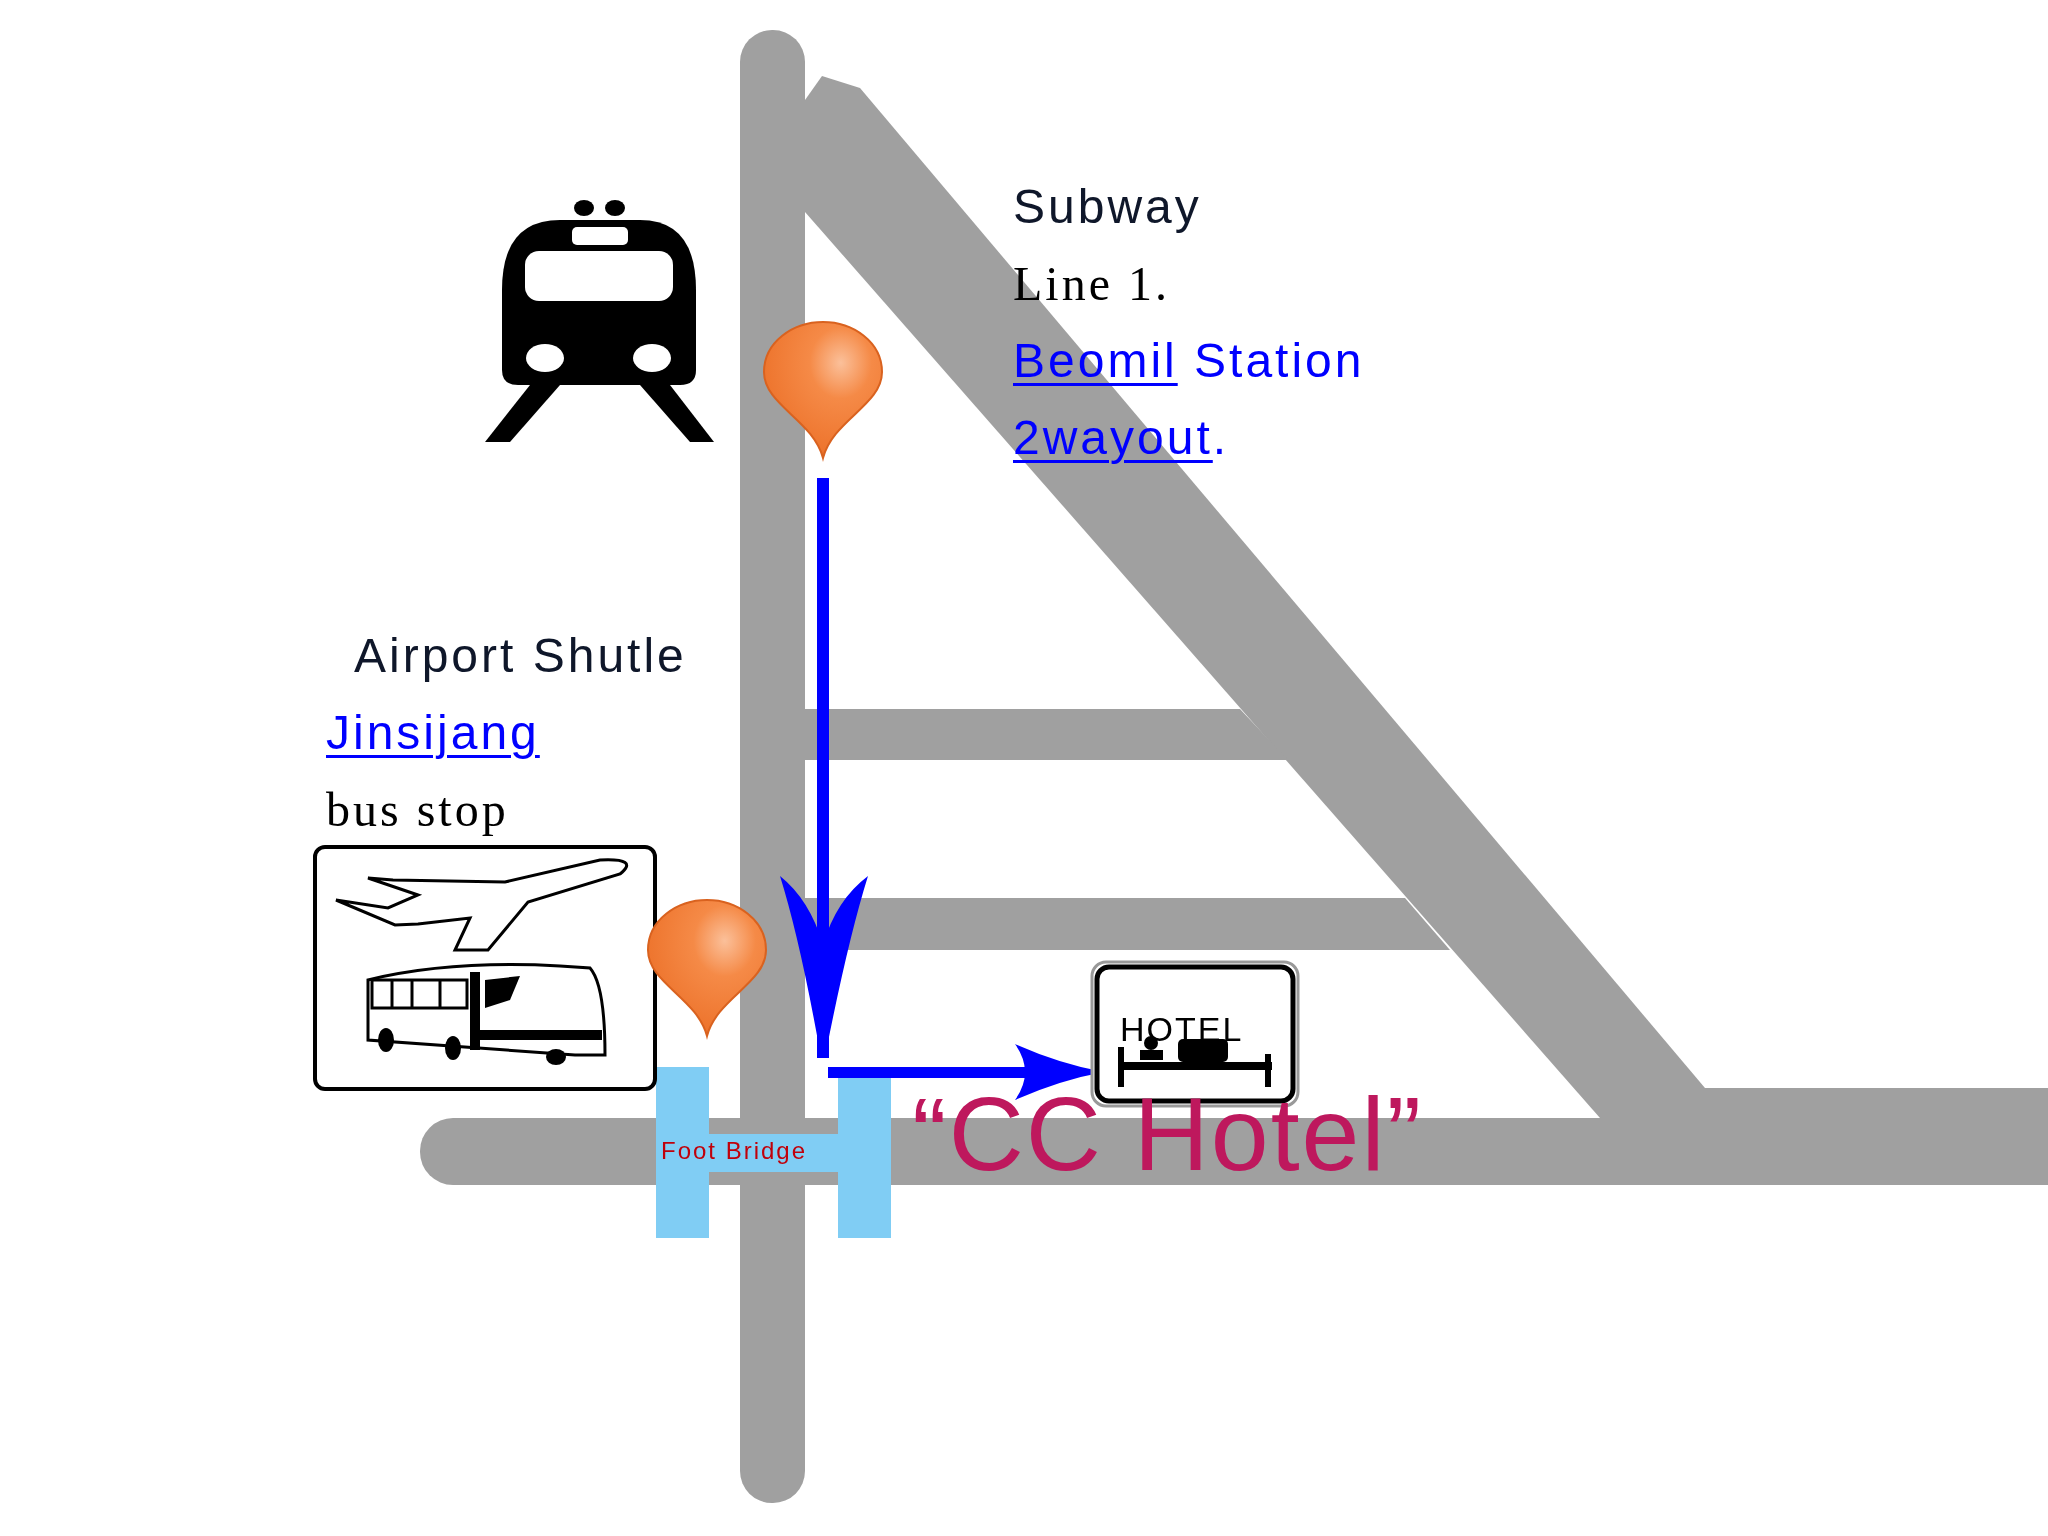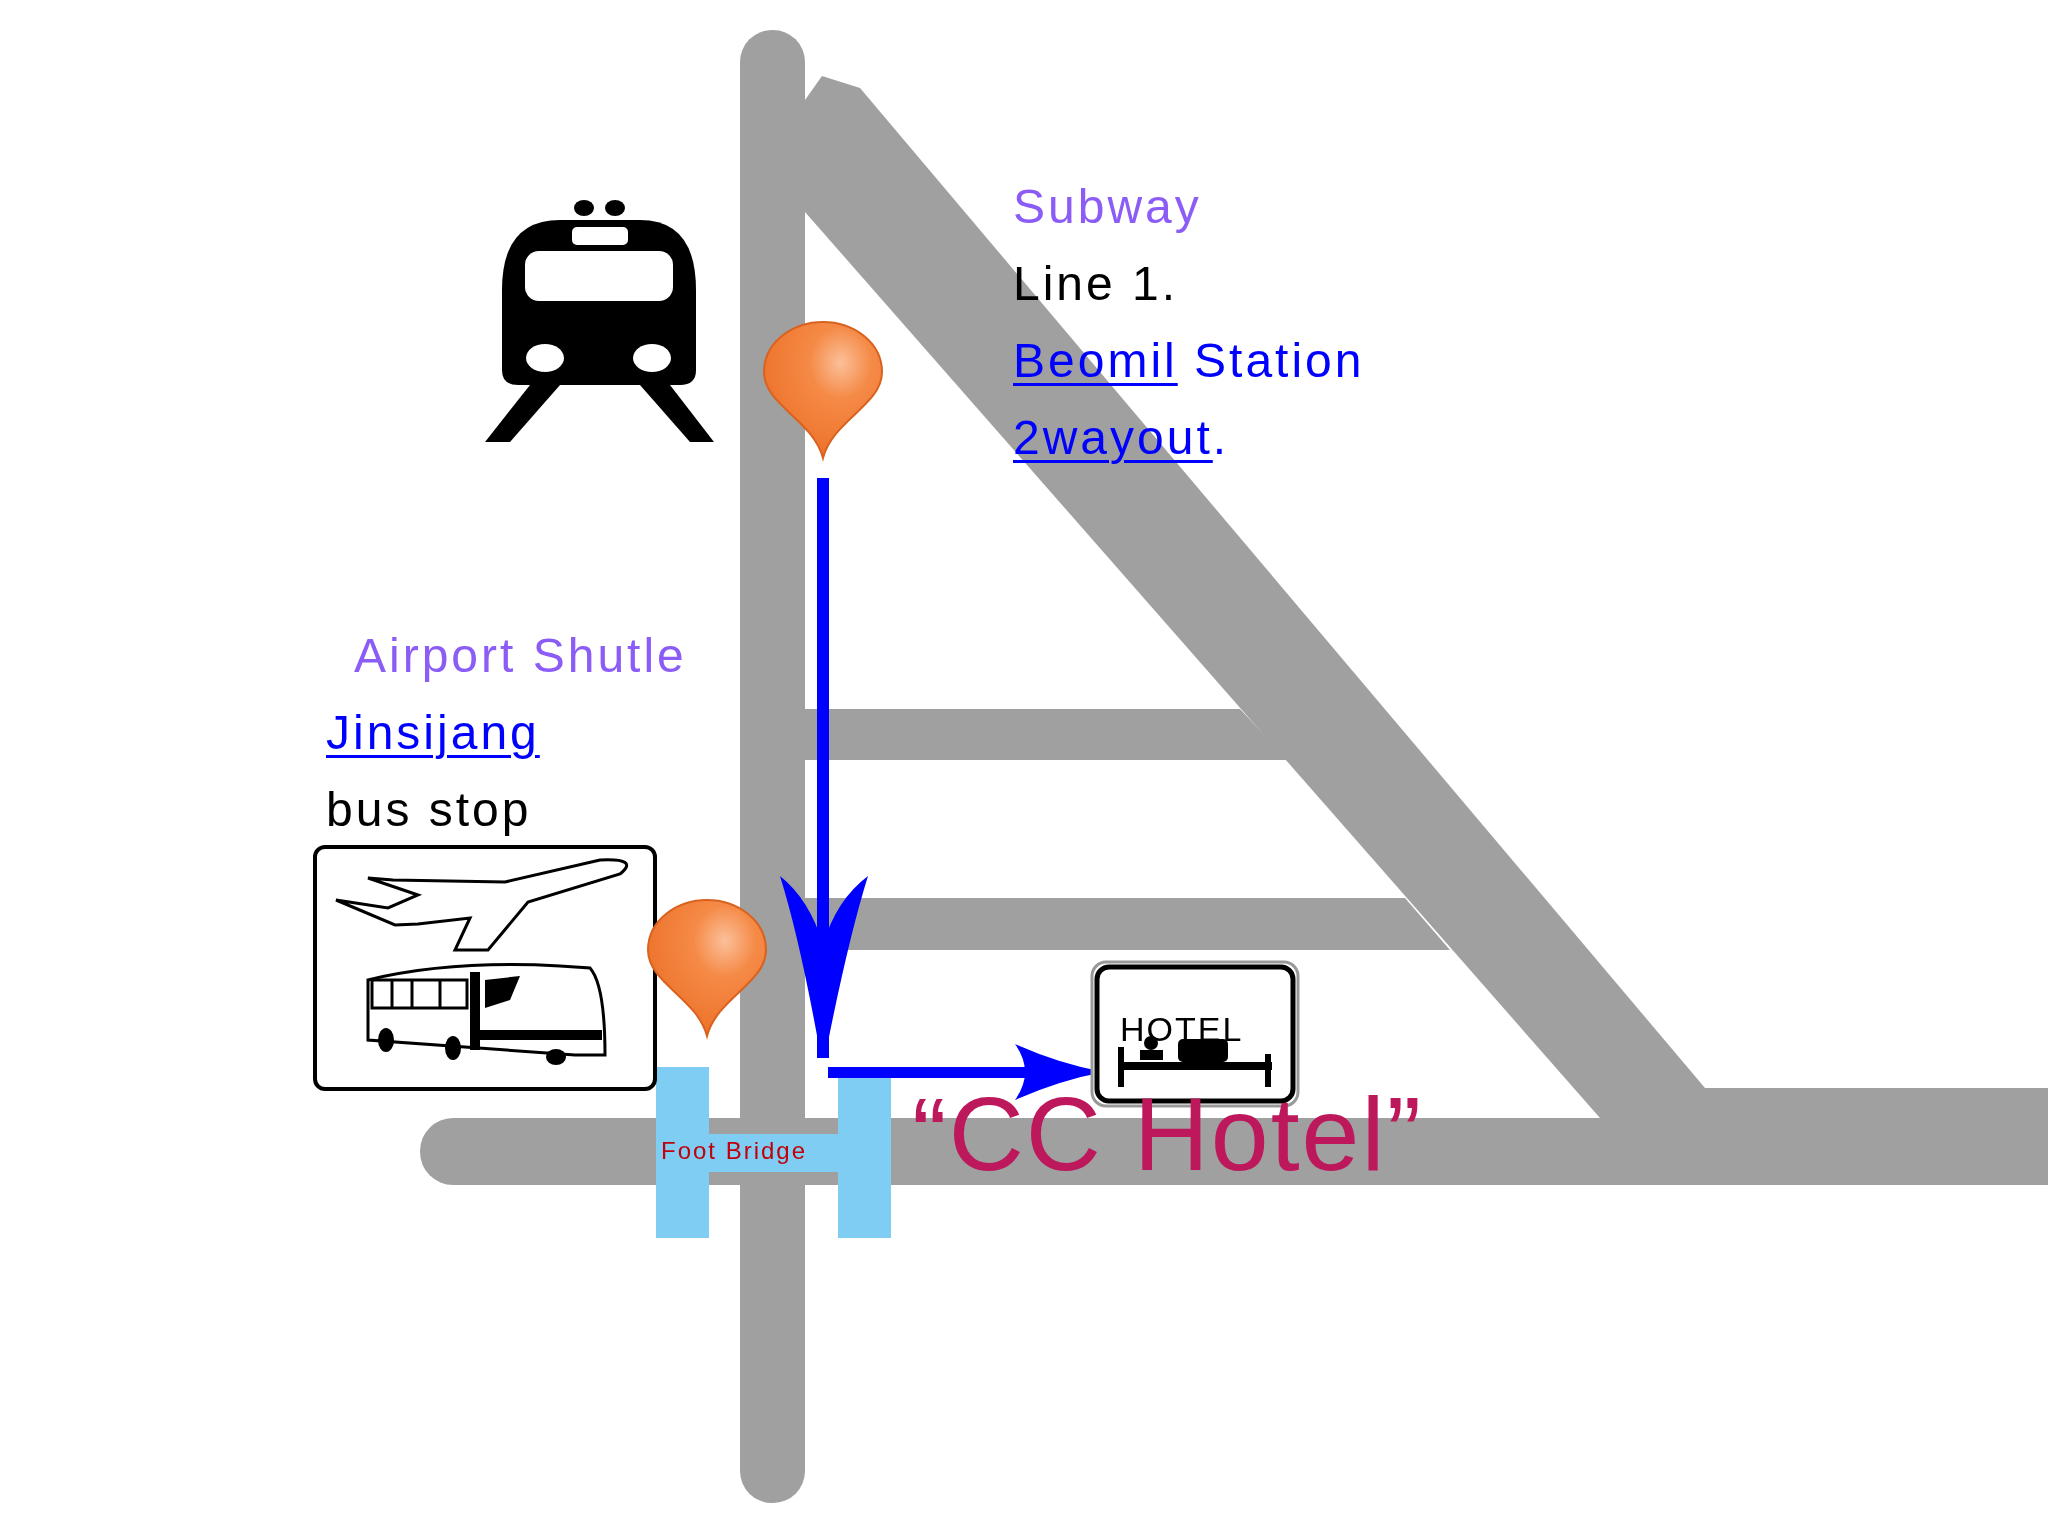--- a/index.html
+++ b/index.html
@@ -1,21 +1,21 @@
 <!DOCTYPE html>
 <html><head>
 <meta charset="utf-8">
 <style>
   html, body { margin: 0; padding: 0; background: #ffffff; }
   body { width: 2048px; height: 1536px; position: relative; overflow: hidden;
          font-family: "Liberation Sans", "DejaVu Sans", sans-serif; }
   #map { position: absolute; left: 0; top: 0; width: 2048px; height: 1536px; }
   .label { position: absolute; font-size: 48px; letter-spacing: 3px; white-space: nowrap; line-height: 1; }
-  .red { color: #8b5cf6; }
-  .black { color: #000000; }
+  .red { color: #0f172a; }
+  .black { color: #000000; font-family: Liberation Serif, serif; }
   .blue { color: #0000ff; }
   .link { text-decoration: underline; text-decoration-thickness: 3px; text-underline-offset: 6px; }
   .bridge-label { position: absolute; color: #c0000a; font-size: 24px; letter-spacing: 2px; white-space: nowrap; line-height: 1; }
   .hotel-title { position: absolute; color: #be185d; font-size: 104px; white-space: nowrap; line-height: 1; letter-spacing: 2px; }
   .sign-text { font-family: "Liberation Sans", sans-serif; }
 </style>
 </head>
 <body>
 
 <svg id="map" width="2048" height="1536" viewBox="0 0 2048 1536" xmlns="http://www.w3.org/2000/svg">

